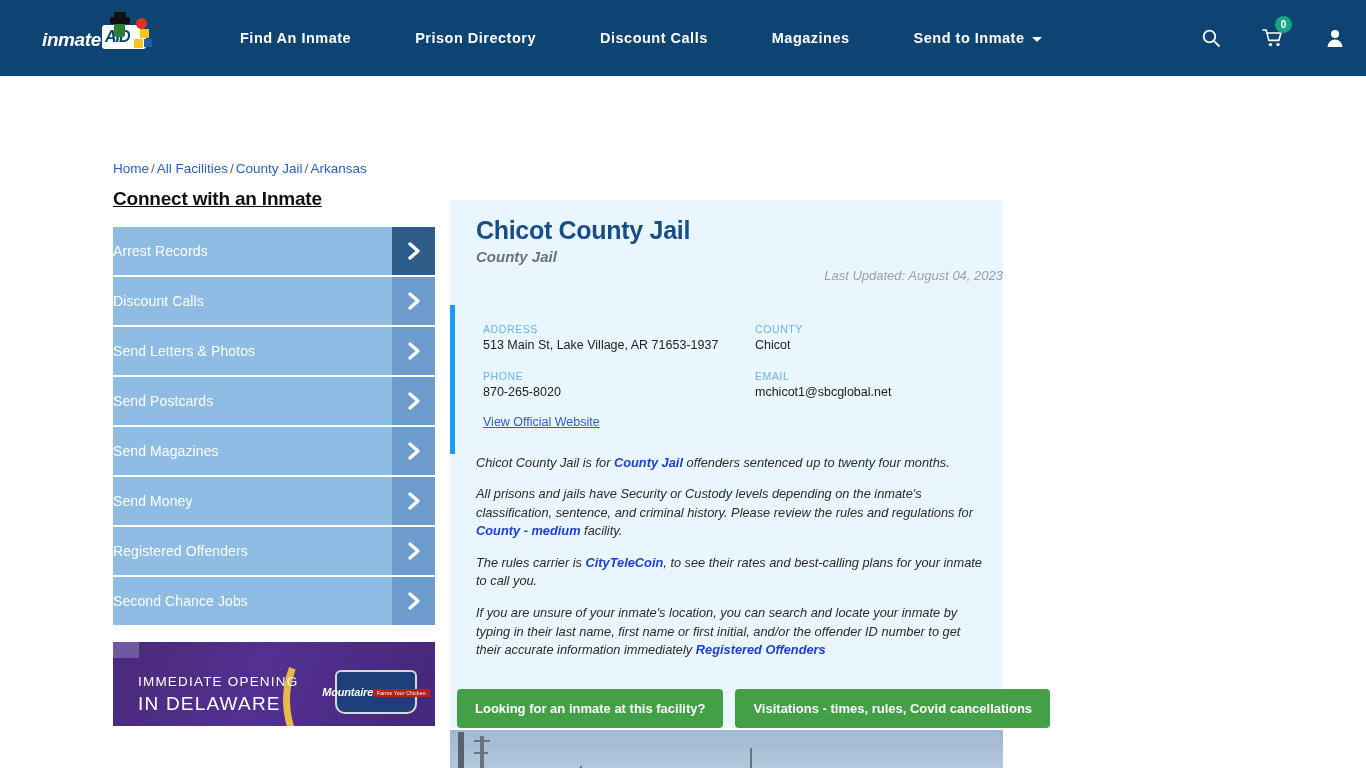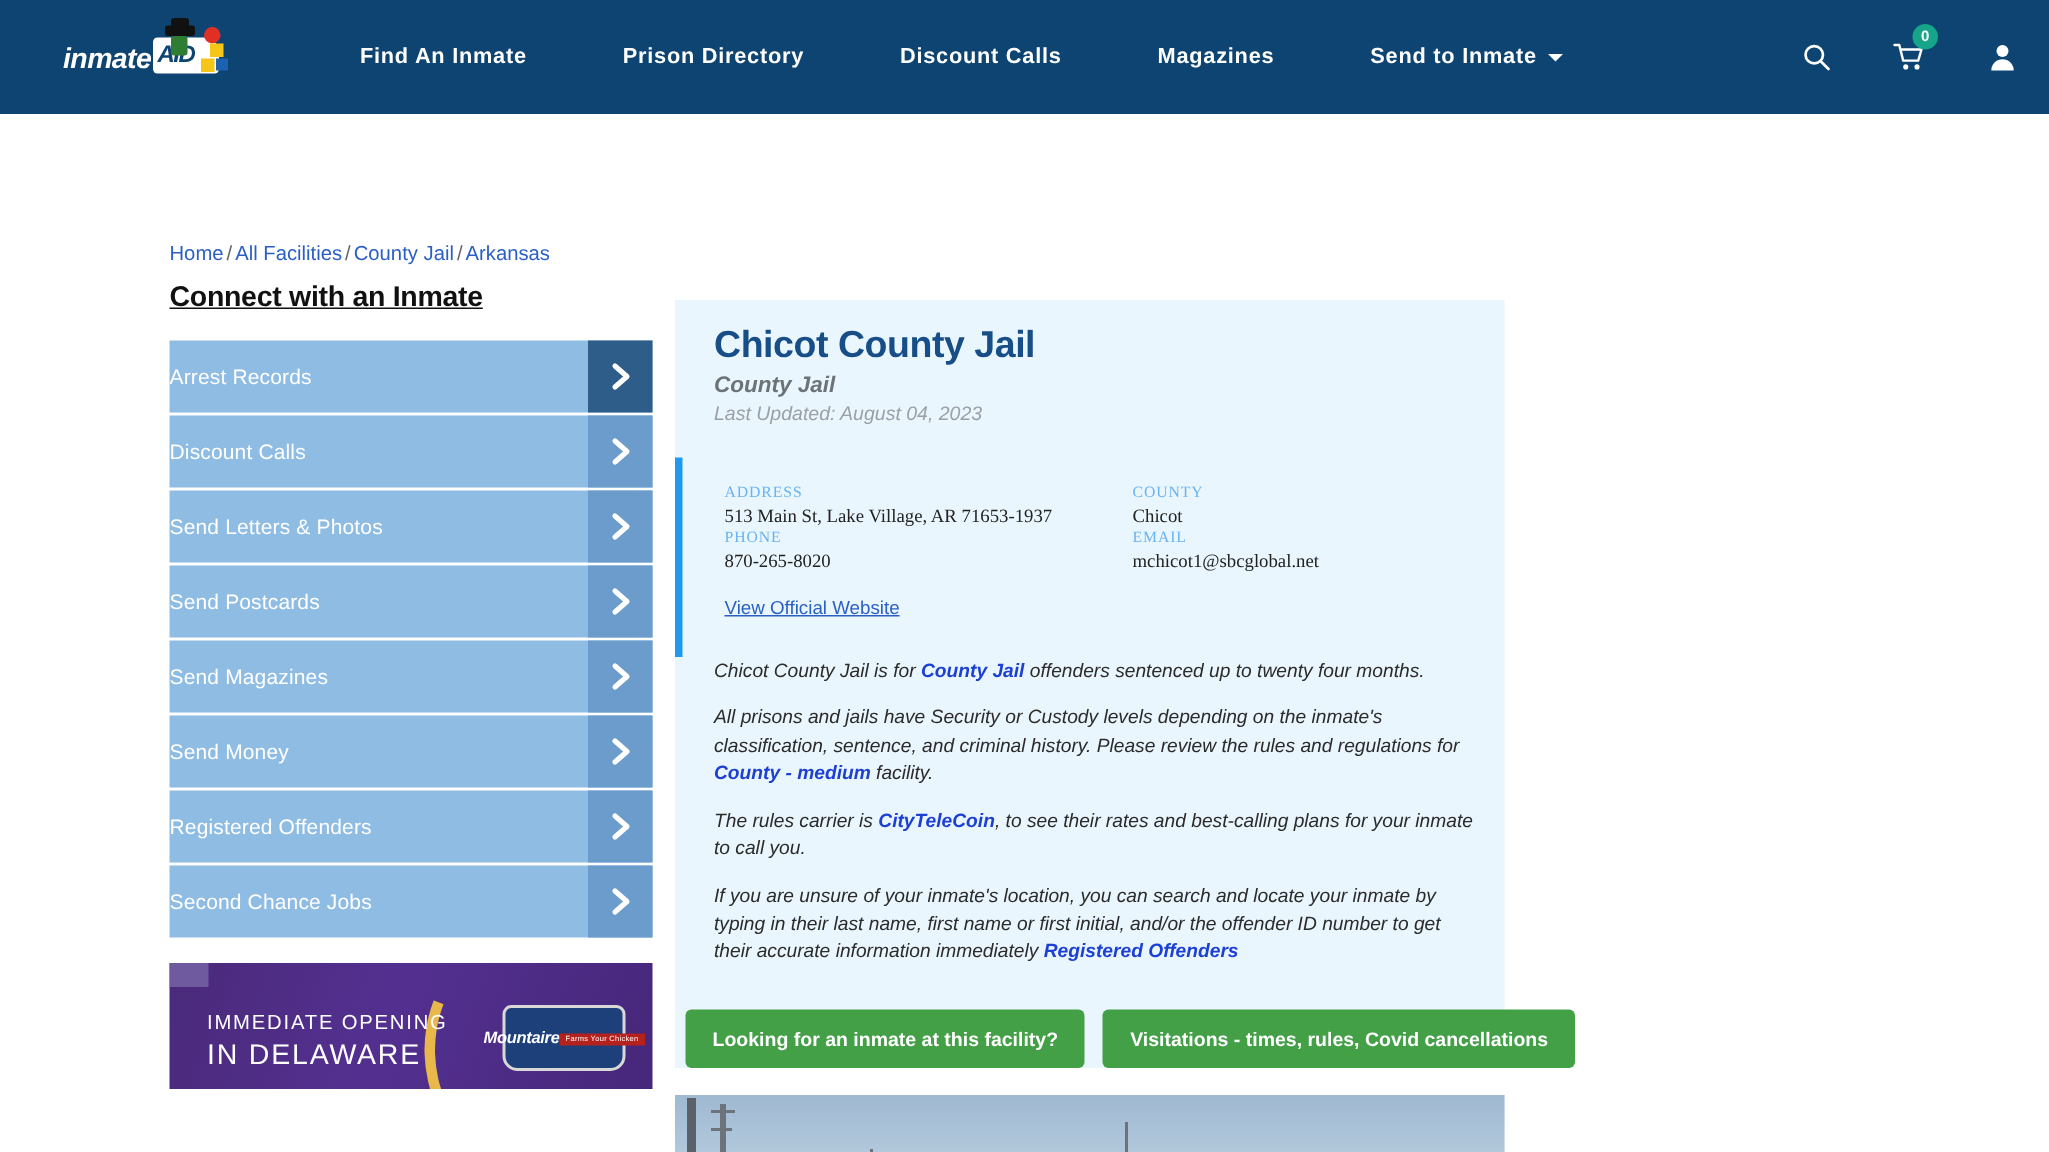--- a/index.html
+++ b/index.html
@@ -354,33 +354,33 @@
     font-weight: bold;
     font-style: italic;
     color: #6b7278;
     margin-top: 3px;
   }
   .last-updated {
     font-size: 13px;
     font-style: italic;
     color: #9aa0a6;
     margin-top: 3px;
+    text-align: right;
   }
 
   .info-block {
     position: relative;
     margin: 8px 0 0 0;
     padding: 18px 26px 24px 28px;
     border-left: 5px solid #1e9bf0;
   }
   .info-grid {
     display: grid;
     grid-template-columns: 272px 1fr;
-    row-gap: 1px;
-    font-family: Liberation Serif, serif;
+    row-gap: 18px;
   }
   .info-label {
     font-size: 10.5px;
     color: #69b3f0;
     letter-spacing: 0.6px;
     margin-bottom: 3px;
   }
   .info-value {
     font-size: 12.5px;
     color: #222;

